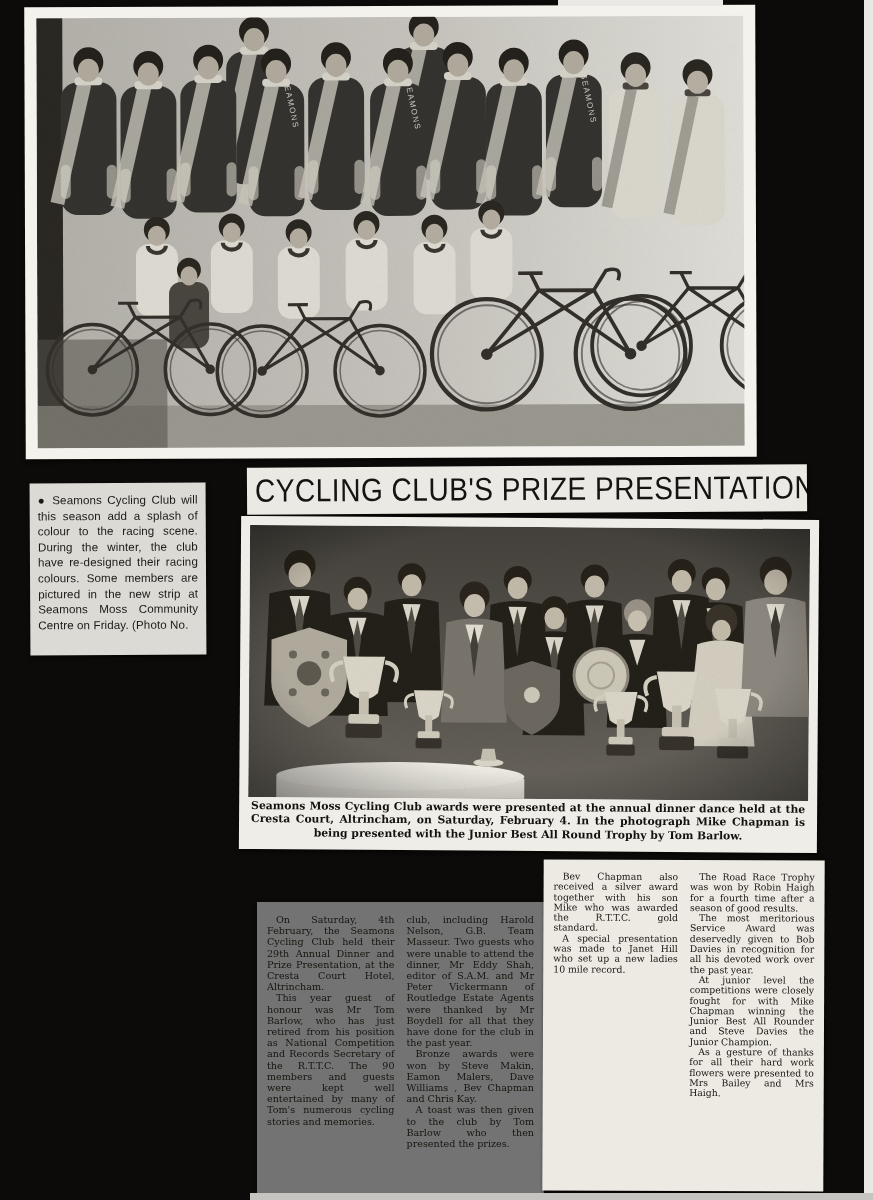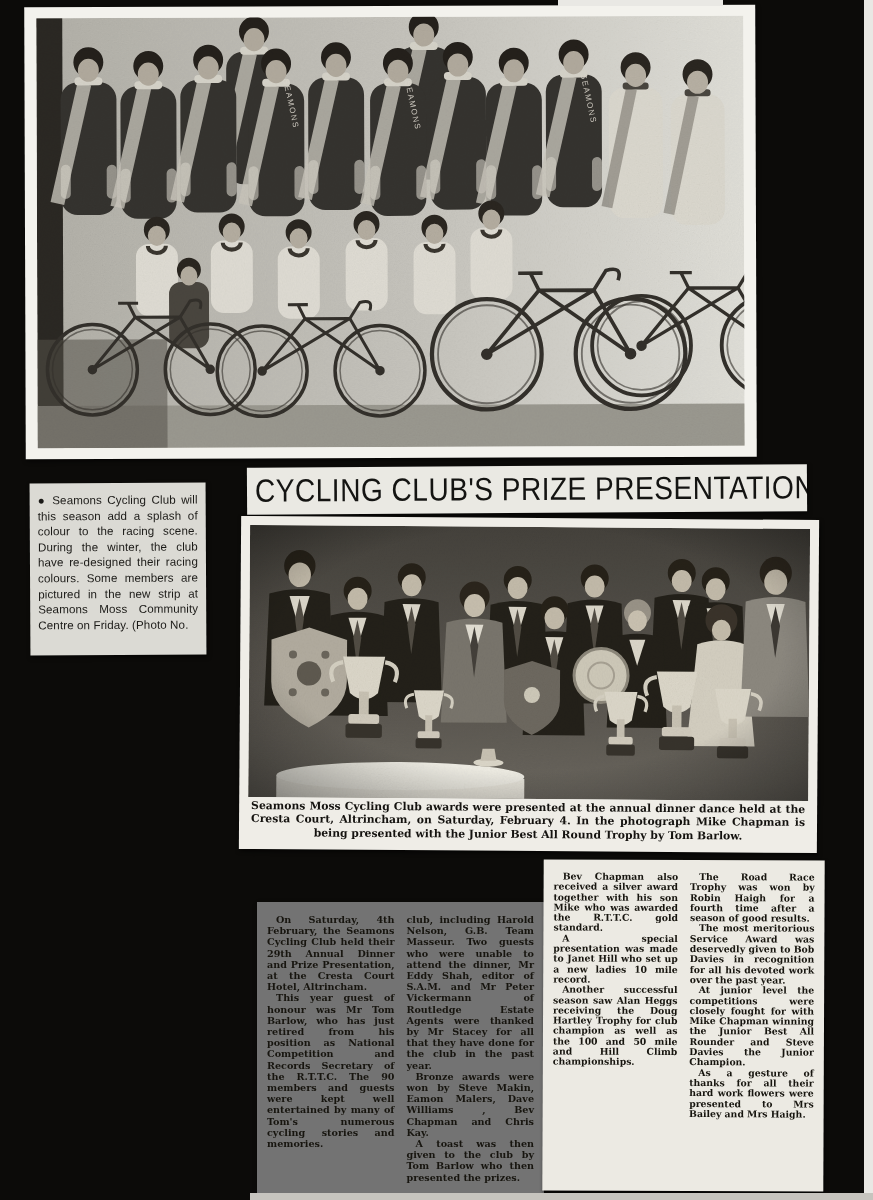--- a/index.html
+++ b/index.html
@@ -32,21 +32,21 @@
   .caption{position:absolute;left:12px;right:12px;top:283px;margin:0;
            font-family:"DejaVu Serif",serif;font-weight:bold;font-size:10.8px;
            line-height:13.4px;color:#14120f;text-align:justify;text-align-last:center;}
 
   
   .paper{color:#17150f;font-family:"DejaVu Serif",serif;overflow:hidden;}
   .left-paper{left:257px;top:902px;width:287px;height:352px;background:#737373;}
   .right-paper{left:543px;top:860px;width:281px;height:331px;background:#eceae3;
                transform:rotate(0.25deg);}
   .cols{display:flex;gap:12px;padding:12px 10px;}
-  .col{flex:1;font-size:9.6px;line-height:11.2px;font-weight:700;text-align:justify;
+  .col{flex:1;font-size:9.6px;line-height:11.2px;font-weight:400;text-align:justify;
        hyphens:auto;overflow-wrap:break-word;}
   .right-paper .col{font-size:9.3px;line-height:10.3px;}
   .col p{margin:0;text-indent:9px;}
   .col p.cont{text-indent:0;}
 
   
   .strip{position:absolute;}
   .right-strip{left:864px;top:0;width:9px;height:1200px;background:#e9e8e4;}
   .bottom-strip{left:250px;top:1193px;width:623px;height:7px;background:#c6c4be;}
   .top-sliver{left:558px;top:0;width:165px;height:6px;background:#e9e8e4;}
@@ -291,33 +291,32 @@
     <p class="caption">Seamons Moss Cycling Club awards were presented at the annual dinner dance held at the Cresta Court, Altrincham, on Saturday, February 4. In the photograph Mike Chapman is being presented with the Junior Best All Round Trophy by Tom Barlow.</p>
   </div>
 
   <div class="clip paper left-paper">
     <div class="cols">
       <div class="col">
         <p>On Saturday, 4th February, the Seamons Cycling Club held their 29th Annual Dinner and Prize Presentation, at the Cresta Court Hotel, Altrincham.</p>
         <p>This year guest of honour was Mr Tom Barlow, who has just retired from his position as National Competition and Records Secretary of the R.T.T.C. The 90 members and guests were kept well entertained by many of Tom's numerous cycling stories and memories.</p>
       </div>
       <div class="col">
-        <p class="cont">club, including Harold Nelson, G.B. Team Masseur. Two guests who were unable to attend the dinner, Mr Eddy Shah, editor of S.A.M. and Mr Peter Vickermann of Routledge Estate Agents were thanked by Mr Stacey for all that they have done for the club in the past year.</p>
+        <p class="cont">club, including Harold Nelson, G.B. Team Masseur. Two guests who were unable to attend the dinner, Mr Eddy Shah, editor of S.A.M. and Mr Peter Vickermann of Routledge Estate Agents were thanked by Mr Boydell for all that they have done for the club in the past year.</p>
         <p>Bronze awards were won by Steve Makin, Eamon Malers, Dave Williams , Bev Chapman and Chris Kay.</p>
         <p>A toast was then given to the club by Tom Barlow who then presented the prizes.</p>
       </div>
     </div>
   </div>
 
   <div class="clip paper right-paper">
     <div class="cols">
       <div class="col">
         <p>Bev Chapman also received a silver award together with his son Mike who was awarded the R.T.T.C. gold standard.</p>
         <p>A special presentation was made to Janet Hill who set up a new ladies 10 mile record.</p>
-        <p>Another successful season saw Alan Heggs receiving the Doug Hartley Trophy for club champion as well as the 100 and 50 mile and Hill Climb championships.</p>
       </div>
       <div class="col">
         <p>The Road Race Trophy was won by Robin Haigh for a fourth time after a season of good results.</p>
         <p>The most meritorious Service Award was deservedly given to Bob Davies in recognition for all his devoted work over the past year.</p>
         <p>At junior level the competitions were closely fought for with Mike Chapman winning the Junior Best All Rounder and Steve Davies the Junior Champion.</p>
         <p>As a gesture of thanks for all their hard work flowers were presented to Mrs Bailey and Mrs Haigh.</p>
       </div>
     </div>
   </div>
 

